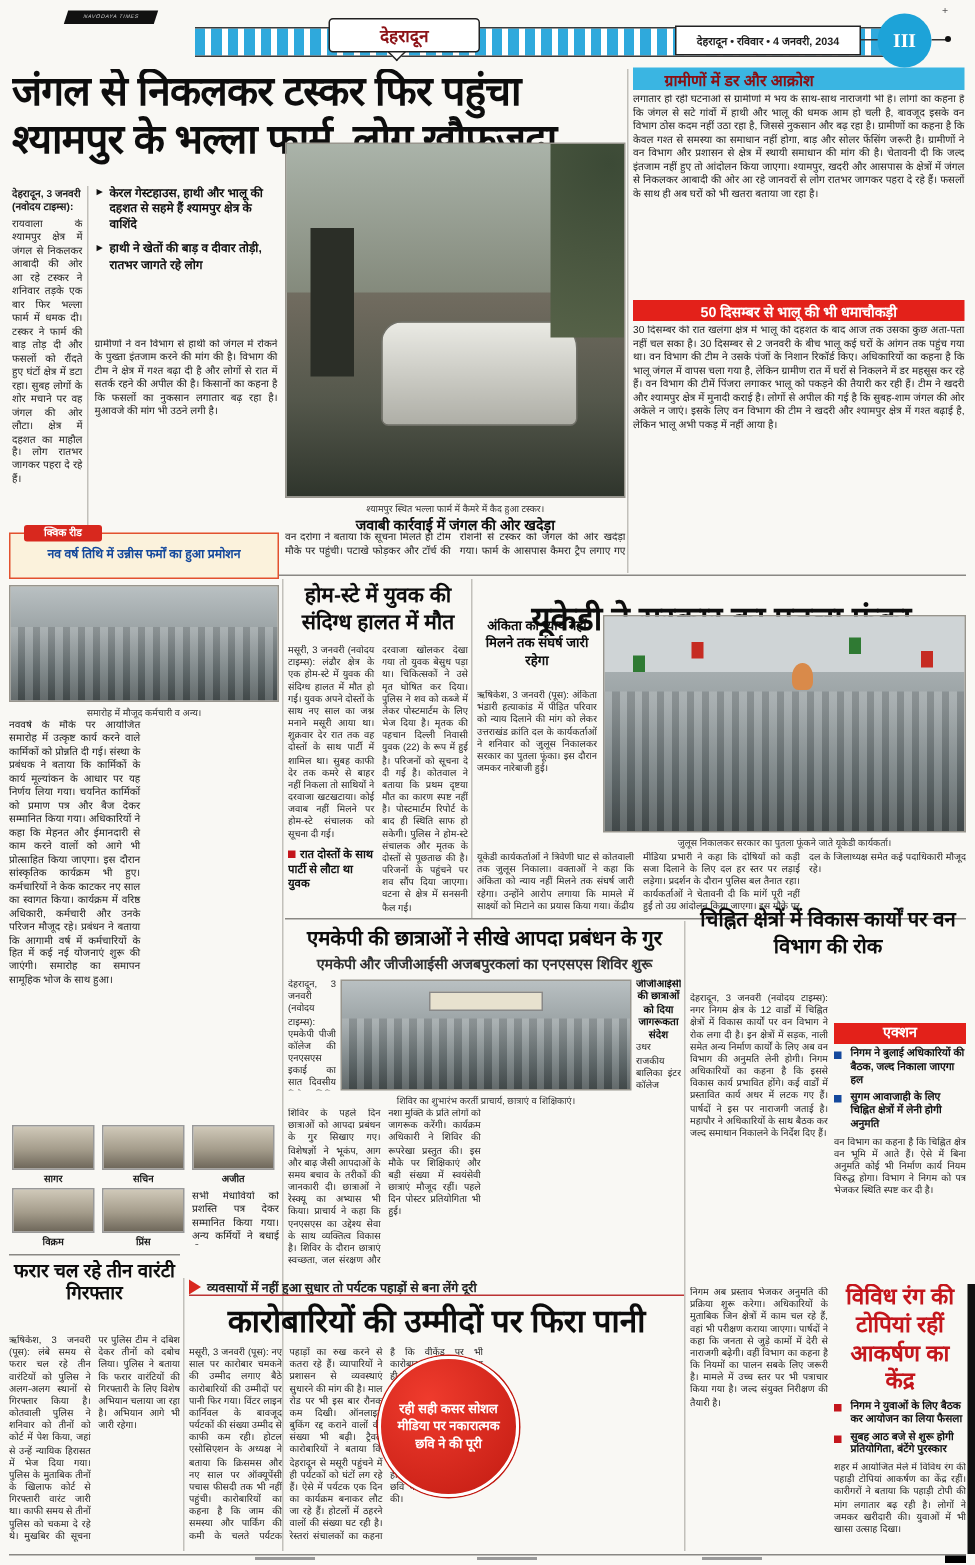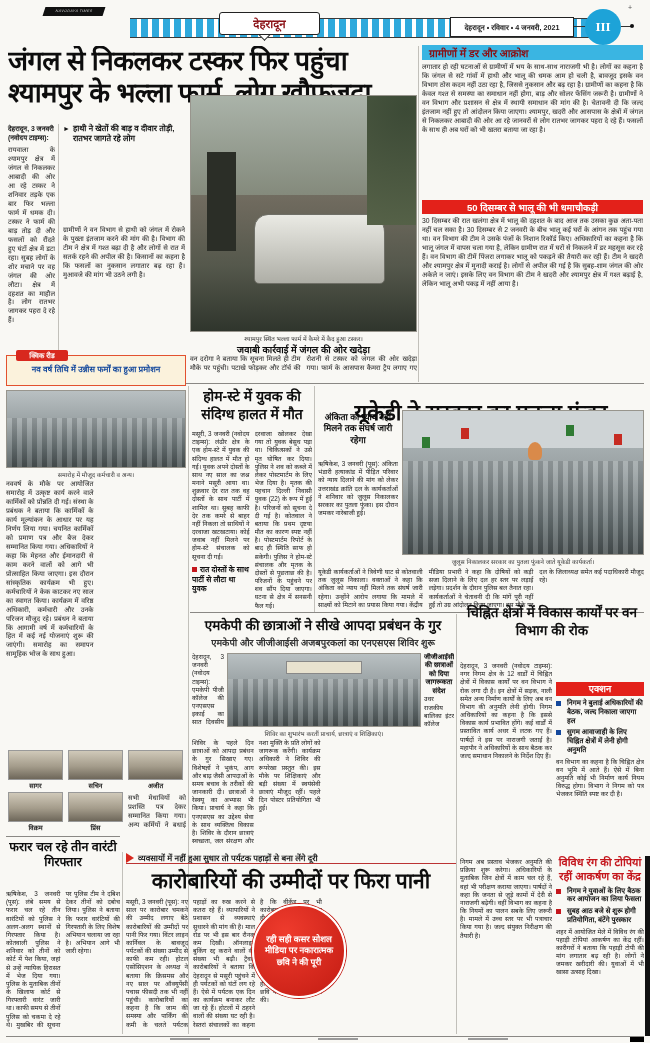--- a/index.html
+++ b/index.html
@@ -26,21 +26,21 @@
     font-weight:bold; font-size:11.5px; display:flex; align-items:center; justify-content:center; z-index:3; }
   .tab-notch { width:9px; height:9px; background:#fff; border-right:1.5px solid #222; border-bottom:1.5px solid #222;
     transform:rotate(45deg); z-index:2; }
   .date-box { background:#fff; border:1px solid #222; font-size:7.2px; font-weight:bold;
     display:flex; align-items:center; justify-content:center; z-index:3; color:#222; }
   .page-circle { background:#1da3d8; border-radius:50%; color:#fff; font-weight:bold; font-size:13px;
     display:flex; align-items:center; justify-content:center; z-index:3; font-family:"Liberation Serif","DejaVu Serif",serif; }
   .flag { background:#111; transform:skewX(-18deg); color:#cfcfcf; font-size:3.5px; line-height:9px;
     text-align:center; overflow:hidden; letter-spacing:.5px; }
   
-  .cyan-band { background:#3ab5e2; color:#8a1014; font-weight:bold; font-size:10.5px; padding:1px 7px; overflow:hidden; }
+  .cyan-band { background:#3ab5e2; color:#8a1014; font-weight:bold; font-size:10.5px; padding:1px 21px; overflow:hidden; }
   .red-band { background:#e3211a; color:#fff; font-weight:bold; font-size:9.5px; text-align:center; overflow:hidden;
     display:flex; align-items:center; justify-content:center; }
   
   .ph { position:absolute; overflow:hidden; border:1px solid #98958d;
     background:linear-gradient(180deg,#b9c0c2 0%,#9aa2a4 40%,#6a7476 75%,#4a5253 100%); }
   .ph.people::after { content:''; position:absolute; left:0; right:0; top:35%; bottom:0;
     background:repeating-linear-gradient(90deg,rgba(255,255,255,.14) 0 5px,rgba(0,0,0,.12) 5px 10px); }
   .pt { background:linear-gradient(180deg,#d0c9b9 0%,#a49c8b 55%,#6e675a 100%); border:1px solid #999; }
   .lead-photo-bg { background:linear-gradient(180deg,#9aa39b 0%,#7d8276 18%,#6f6a5e 45%,#55584c 72%,#2f352c 100%); }
   
@@ -60,46 +60,50 @@
   
   .kicker { display:flex; align-items:center; gap:4px; border-bottom:1px solid #b33; overflow:hidden; }
   .kicker .arrow { width:0; height:0; border-top:5px solid transparent; border-bottom:5px solid transparent;
     border-left:8px solid #d8281e; flex:none; }
   .kicker .kt { font-size:8.3px; font-weight:bold; color:#222; white-space:nowrap; }
   
   .circle-quote { border-radius:50%; background:radial-gradient(circle at 35% 30%,#ef3b2d,#c21b12);
     border:2px solid #fff; box-shadow:0 0 0 1px #c21b12; color:#fff; font-weight:bold; font-size:8.6px;
     display:flex; align-items:center; justify-content:center; text-align:center; line-height:1.3; padding:10px; z-index:5; }
   .inset-bold { font-weight:bold; font-size:7.6px; line-height:1.3; margin:4px 0; color:#111; }
-  .misc-head { color:#c4161c; font-weight:bold; font-size:11px; line-height:1.25; text-align:center; }
+  .misc-head { color:#c4161c; font-weight:bold; font-size:15px; line-height:1.25; text-align:center; }
 </style>
 </head>
 <body>
 
 <div class="abs" style="left:0;top:0;width:650px;height:44px;">
   <div class="abs flag" style="left:44px;top:7px;width:60px;height:9px;">NAVODAYA TIMES</div>
   <div class="abs stripes" style="left:130px;top:18px;width:482px;height:20px;"></div>
   <div class="abs tab-notch" style="left:260px;top:30px;"></div>
   <div class="abs edition-tab" style="left:219px;top:12px;width:101px;height:23px;">देहरादून</div>
-  <div class="abs date-box" style="left:450px;top:17px;width:124px;height:20px;">देहरादून • रविवार • 4 जनवरी, 2021</div>
+  <div class="abs date-box" style="left:450px;top:17px;width:124px;height:20px;">देहरादून • रविवार • 4 जनवरी, 2034</div>
   <div class="abs" style="left:574px;top:26px;width:12px;height:1px;background:#333;"></div>
   <div class="abs page-circle" style="left:585px;top:9px;width:36px;height:36px;">III</div>
   <div class="abs" style="left:628px;top:4px;font-size:7px;color:#555;">+</div>
   <div class="abs" style="left:621px;top:26px;width:10px;height:1px;background:#333;"></div>
   <div class="abs" style="left:630px;top:24px;width:4px;height:4px;background:#111;border-radius:50%;"></div>
 </div>
 
 <div class="abs hl" style="left:8px;top:46px;width:410px;height:74px;font-size:27px;line-height:1.18;letter-spacing:-0.5px;text-align:left;">जंगल से निकलकर टस्कर फिर पहुंचा श्यामपुर के भल्ला फार्म, लोग खौफजदा</div>
 
 <div class="abs" style="left:8px;top:124px;width:47px;font-size:6.8px;font-weight:bold;">देहरादून, 3 जनवरी (नवोदय टाइम्स):</div>
 <div class="abs txt" style="left:8px;top:146px;width:47px;height:204px;">रायवाला के श्यामपुर क्षेत्र में जंगल से निकलकर आबादी की ओर आ रहे टस्कर ने शनिवार तड़के एक बार फिर भल्ला फार्म में धमक दी। टस्कर ने फार्म की बाड़ तोड़ दी और फसलों को रौंदते हुए घंटों क्षेत्र में डटा रहा। सुबह लोगों के शोर मचाने पर वह जंगल की ओर लौटा। क्षेत्र में दहशत का माहौल है। लोग रातभर जागकर पहरा दे रहे हैं।</div>
 
 <div class="abs hairline-v" style="left:58px;top:124px;height:226px;"></div>
 
 <div class="abs" style="left:63px;top:124px;width:122px;">
+  <div class="blt">
+    <span class="mk">►</span>
+    <span class="bt">केरल गेस्टहाउस, हाथी और भालू की दहशत से सहमे हैं श्यामपुर क्षेत्र के वाशिंदे</span>
+  </div>
   <div class="blt">
     <span class="mk">►</span>
     <span class="bt">हाथी ने खेतों की बाड़ व दीवार तोड़ी, रातभर जागते रहे लोग</span>
   </div>
 </div>
 <div class="abs txt" style="left:63px;top:226px;width:122px;height:124px;">ग्रामीणों ने वन विभाग से हाथी को जंगल में रोकने के पुख्ता इंतजाम करने की मांग की है। विभाग की टीम ने क्षेत्र में गश्त बढ़ा दी है और लोगों से रात में सतर्क रहने की अपील की है। किसानों का कहना है कि फसलों का नुकसान लगातार बढ़ रहा है। मुआवजे की मांग भी उठने लगी है।</div>
 
 <div class="ph lead-photo-bg" style="left:190px;top:95px;width:227px;height:237px;">
   <div class="abs" style="left:0;top:0;width:100%;height:42%;background:linear-gradient(180deg,#aab3a9,#848a7c);"></div>
   <div class="abs" style="left:7%;top:24%;width:13%;height:42%;background:#2b2e27;"></div>

